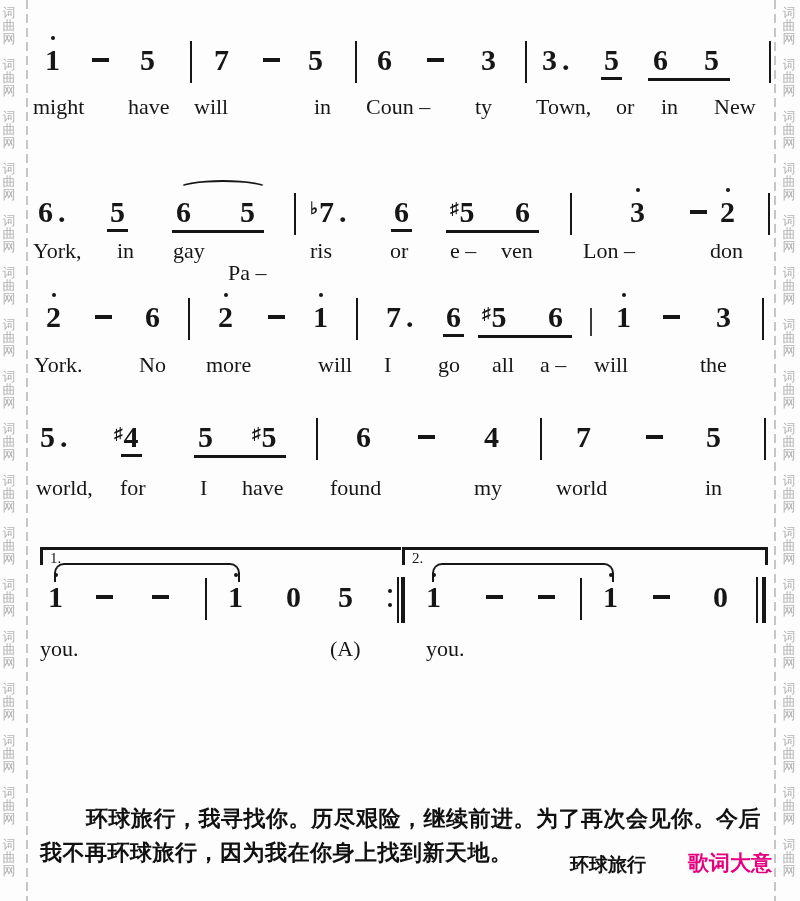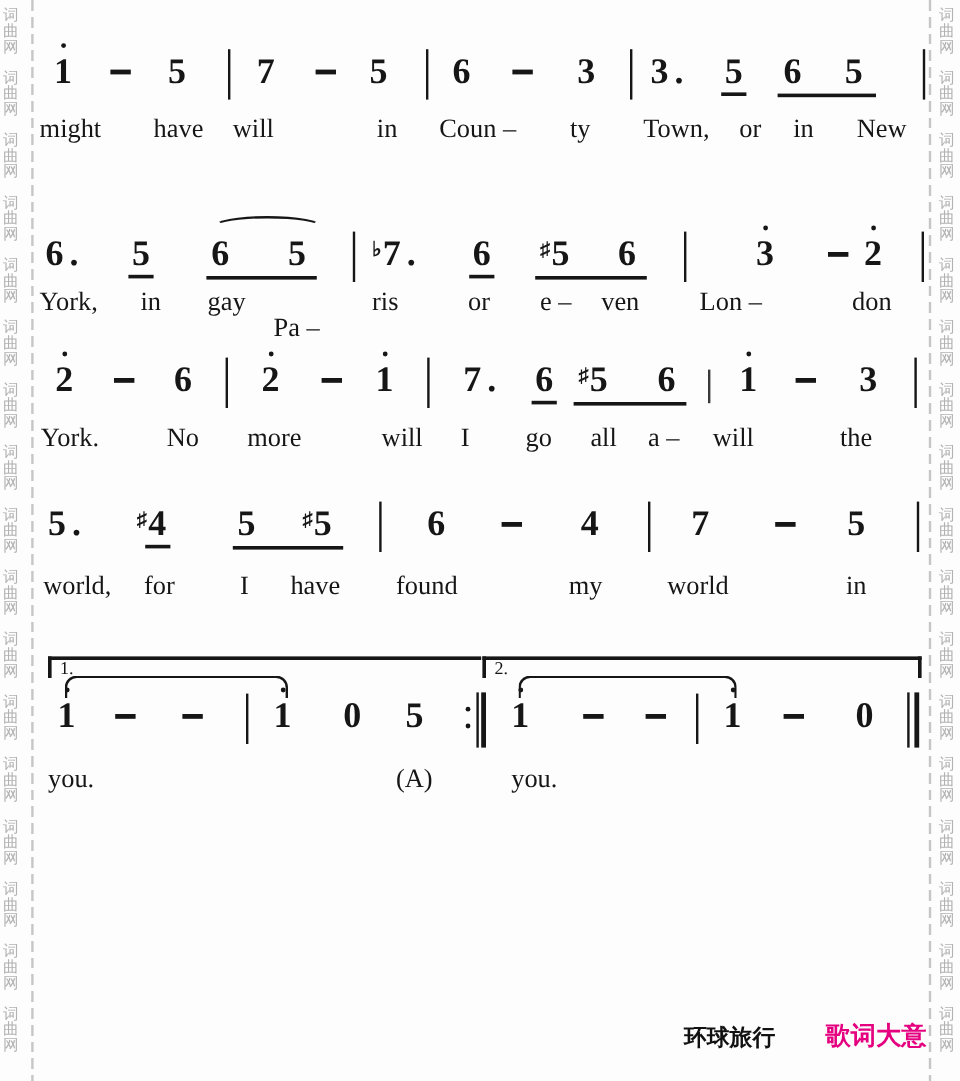--- a/index.html
+++ b/index.html
@@ -397,16 +397,18 @@
           <div class="thick"></div>
         </div>
       </div>
       <div class="lyrow" style="top: 636px;">
         <div class="lyr" style="left: 40px;">you.</div>
         <div class="lyr" style="left: 330px;">(A)</div>
         <div class="lyr" style="left: 426px;">you.</div>
       </div>
     </div>
 
+  <div class="fpara1">环球旅行，我寻找你。历尽艰险，继续前进。为了再次会见你。今后</div>
+  <div class="fpara2">我不再环球旅行，因为我在你身上找到新天地。</div>
   <div class="fsrc-label">环球旅行</div>
   <div class="fsrc-site" style="color: rgb(228, 0, 127);">歌词大意</div>
 
 </div>
 
 </body></html>

